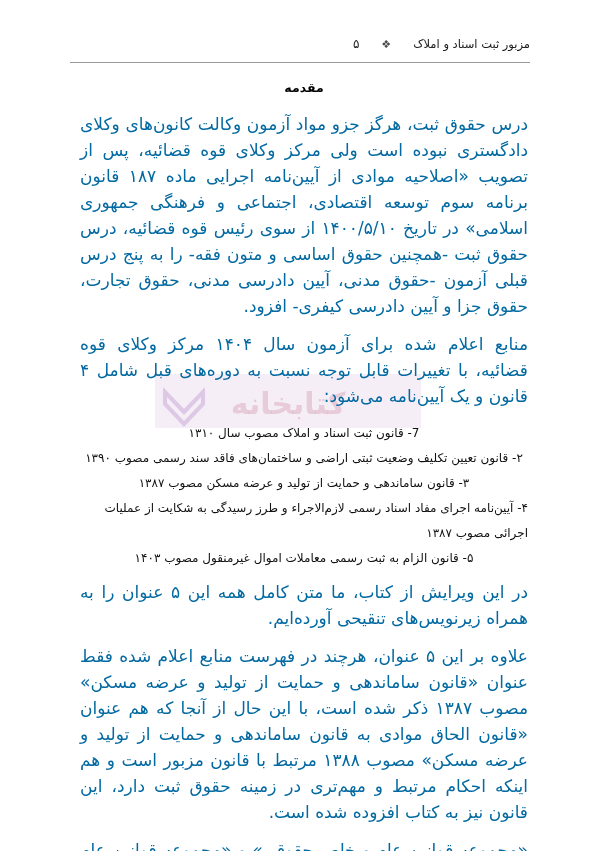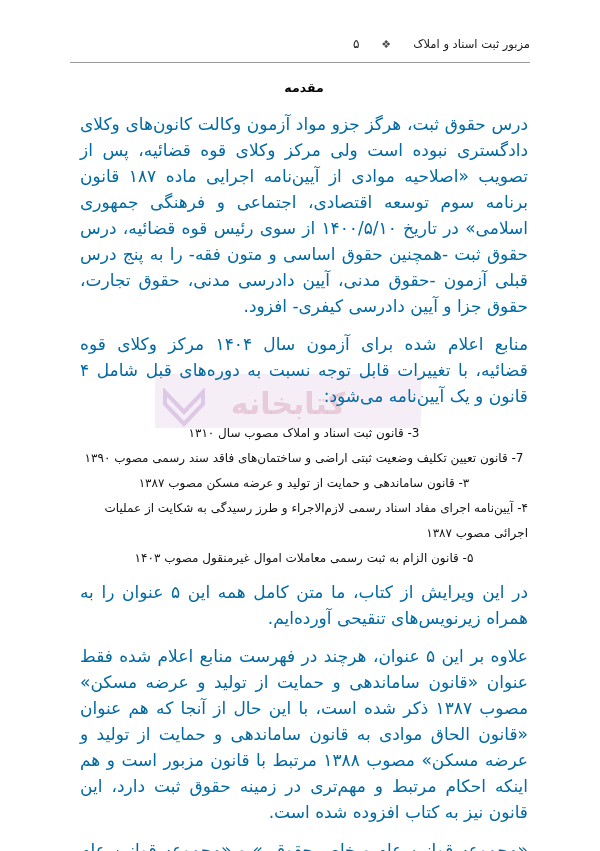--- a/index.html
+++ b/index.html
@@ -193,22 +193,22 @@
 
   <div class="content">
 
     <div class="doc-title">مقدمه</div>
 
     <p class="para">درس حقوق ثبت، هرگز جزو مواد آزمون وکالت کانون‌های وکلای دادگستری نبوده است ولی مرکز وکلای قوه قضائیه، پس از تصویب «اصلاحیه موادی از آیین‌نامه اجرایی ماده ۱۸۷ قانون برنامه سوم توسعه اقتصادی، اجتماعی و فرهنگی جمهوری اسلامی» در تاریخ ۱۴۰۰/۵/۱۰ از سوی رئیس قوه قضائیه، درس حقوق ثبت -همچنین حقوق اساسی و متون فقه- را به پنج درس قبلی آزمون -حقوق مدنی، آیین دادرسی مدنی، حقوق تجارت، حقوق جزا و آیین دادرسی کیفری- افزود.</p>
 
     <p class="para">منابع اعلام شده برای آزمون سال ۱۴۰۴ مرکز وکلای قوه قضائیه، با تغییرات قابل توجه نسبت به دوره‌های قبل شامل ۴ قانون و یک آیین‌نامه می‌شود:</p>
 
     <ul class="list">
-      <li><span class="li-inner">3- قانون ثبت اسناد و املاک مصوب سال ۱۳۱۰</span></li>
-      <li><span class="li-inner">7- قانون تعیین تکلیف وضعیت ثبتی اراضی و ساختمان‌های فاقد سند رسمی مصوب ۱۳۹۰</span></li>
+      <li><span class="li-inner">7- قانون ثبت اسناد و املاک مصوب سال ۱۳۱۰</span></li>
+      <li><span class="li-inner">۲- قانون تعیین تکلیف وضعیت ثبتی اراضی و ساختمان‌های فاقد سند رسمی مصوب ۱۳۹۰</span></li>
       <li><span class="li-inner">۳- قانون ساماندهی و حمایت از تولید و عرضه مسکن مصوب ۱۳۸۷</span></li>
       <li><span class="li-inner">۴- آیین‌نامه اجرای مفاد اسناد رسمی لازم‌الاجراء و طرز رسیدگی به شکایت از عملیات اجرائی مصوب ۱۳۸۷</span></li>
       <li><span class="li-inner">۵- قانون الزام به ثبت رسمی معاملات اموال غیرمنقول مصوب ۱۴۰۳</span></li>
     </ul>
 
     <p class="para">در این ویرایش از کتاب، ما متن کامل همه این ۵ عنوان را به همراه زیرنویس‌های تنقیحی آورده‌ایم.</p>
 
     <p class="para">علاوه بر این ۵ عنوان، هرچند در فهرست منابع اعلام شده فقط عنوان «قانون ساماندهی و حمایت از تولید و عرضه مسکن» مصوب ۱۳۸۷ ذکر شده است، با این حال از آنجا که هم عنوان «قانون الحاق موادی به قانون ساماندهی و حمایت از تولید و عرضه مسکن» مصوب ۱۳۸۸ مرتبط با قانون مزبور است و هم اینکه احکام مرتبط و مهم‌تری در زمینه حقوق ثبت دارد، این قانون نیز به کتاب افزوده شده است.</p>
 
     <p class="para">«مجموعه قوانین عام و خاص حقوقی» و «مجموعه قوانین عام و خاص کیفری» که توسط نشر دادبازار منتشر شده‌اند، تکمیل کننده کتاب حاضر برای در اختیار داشتن کل قوانین منبع آزمون وکالت کانون‌های وکلای دادگستری و مرکز وکلای قوه قضائیه هستند.</p>

